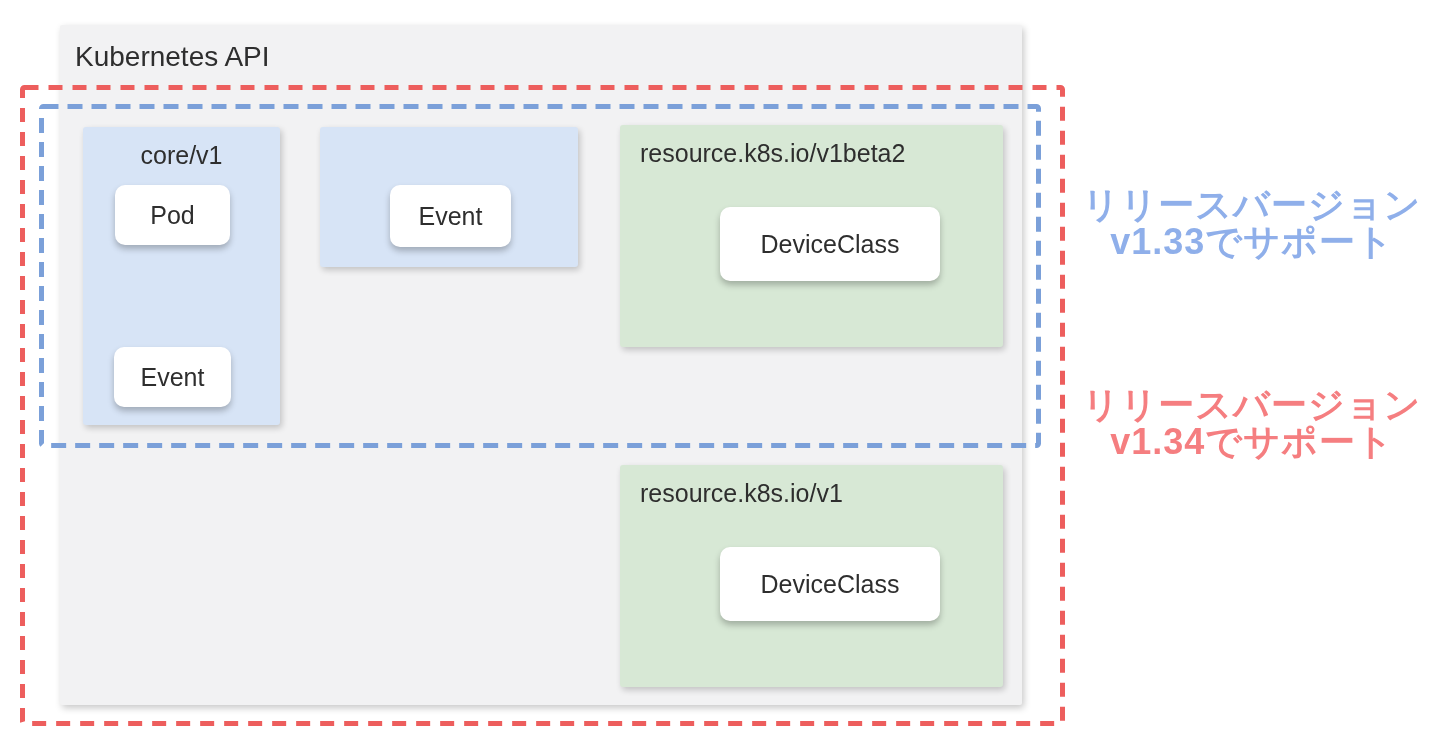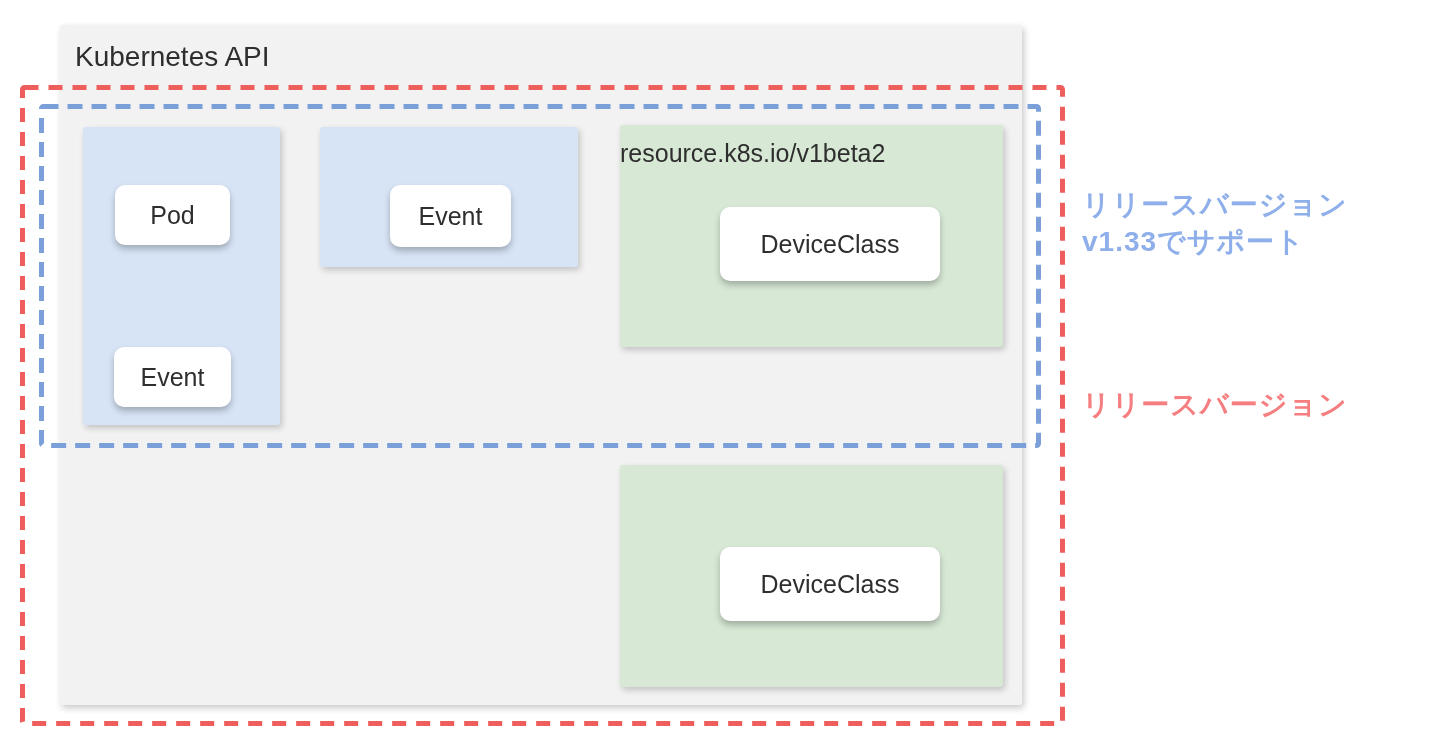--- a/index.html
+++ b/index.html
@@ -45,35 +45,35 @@
     border-radius:3px;
     box-shadow:2px 3px 6px rgba(0,0,0,0.20);
   }
   .group.blue{background:var(--blue_group_bg);}
   .group.green{background:var(--green_group_bg);}
   .group-label{
     position:absolute;left:0;right:0;top:14px;
     font-size:25px;line-height:28px;color:var(--text_dark);
   }
   .group-label.center{text-align:center;}
-  .group-label.left{text-align:left;}
+  .group-label.left{text-align:left;padding-left:20px;}
 
   .chip{
     position:absolute;
     background:var(--chip_bg);
     border-radius:10px;
     box-shadow:0 4px 6px rgba(0,0,0,0.25);
     display:flex;align-items:center;justify-content:center;
     font-size:25px;color:var(--text_dark);
   }
 
   .annotation{
     position:absolute;width:340px;
-    font-weight:bold;
-    font-size:28px;line-height:37px;
+    text-align:center;font-weight:bold;
+    font-size:36px;line-height:37px;
     letter-spacing:1px;
   }
   .annotation.blue-note{color:var(--blue_label_text);}
   .annotation.red-note{color:var(--red_label_text);}
 
   
   #g-core{left:83px;top:127px;width:197px;height:298px;}
   #g-core .chip-0{left:32px;top:58px;width:115px;height:60px;}
   #g-core .chip-1{left:27px;top:140px;width:125px;height:60px;}
   #g-core .chip-2{left:31px;top:220px;width:117px;height:60px;}
@@ -98,20 +98,21 @@
   <div class="k8s-box">
     <div class="k8s-title">Kubernetes API</div>
   </div>
 
   <svg class="overlay" width="1442" height="750" viewBox="0 0 1442 750">
     <rect class="rect-red" x="22.5" y="87.5" width="1040" height="636" rx="2" stroke-dasharray="14 10" style="stroke:var(--red_dash)"></rect>
     <rect class="rect-blue" x="41.5" y="106.5" width="997" height="339" rx="2" stroke-dasharray="15 9" style="stroke:var(--blue_dash)"></rect>
   </svg>
 
   <div id="g-core" class="group blue">
+    <div class="group-label center">core/v1</div>
     <div class="chip chip-0">
       <span>Pod</span>
     </div>
     <div class="chip chip-2">
       <span>Event</span>
     </div>
   </div>
 
   <div id="g-events" class="group blue">
     <div class="chip chip-0">
@@ -120,27 +121,29 @@
   </div>
 
   <div id="g-resbeta" class="group green">
     <div class="group-label left">resource.k8s.io/v1beta2</div>
     <div class="chip chip-0">
       <span>DeviceClass</span>
     </div>
   </div>
 
   <div id="g-resv1" class="group green">
+    <div class="group-label left">resource.k8s.io/v1</div>
     <div class="chip chip-0">
       <span>DeviceClass</span>
     </div>
   </div>
 
   <div id="ann-v133" class="annotation blue-note">
     <div>リリースバージョン</div>
     <div>v1.33でサポート</div>
   </div>
 
   <div id="ann-v134" class="annotation red-note">
     <div>リリースバージョン</div>
+    <div>v1.34でサポート</div>
   </div>
 
 </div>
 
 </body></html>

